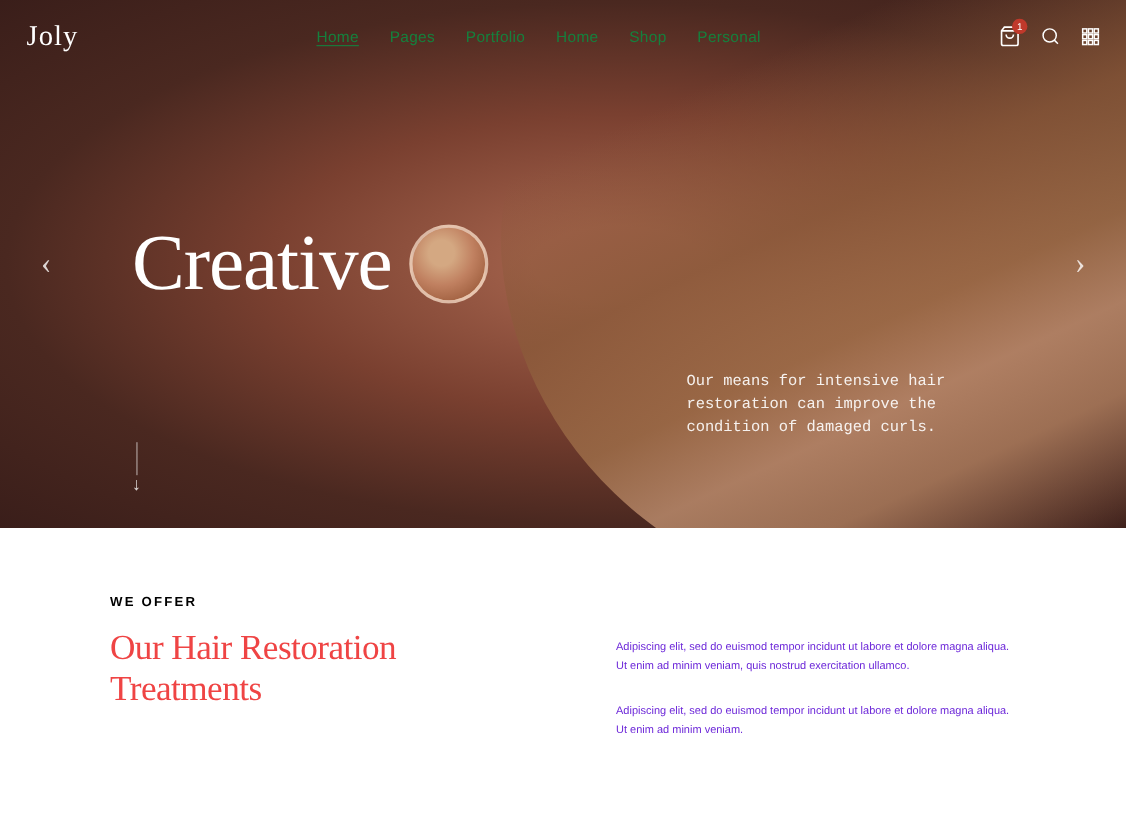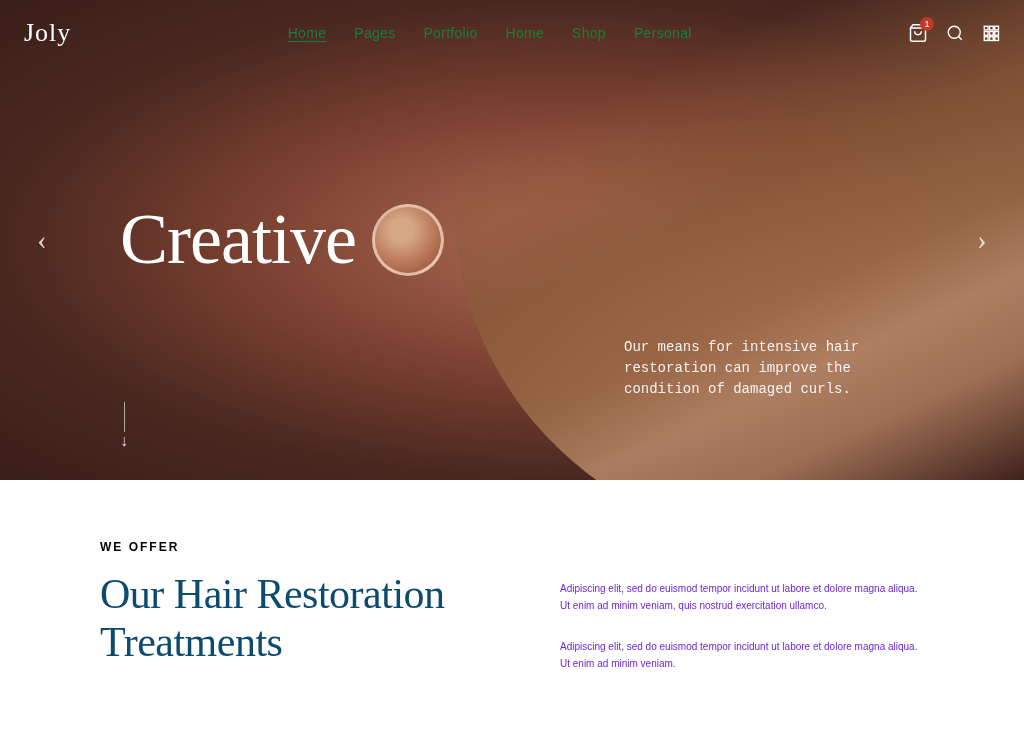--- a/index.html
+++ b/index.html
@@ -214,23 +214,23 @@
       font-family: Arial, sans-serif;
       font-size: 12px;
       font-weight: 700;
       letter-spacing: 2px;
       color: #000000;
       text-transform: uppercase;
       margin-bottom: 16px;
     }
     .section-title {
       font-family: Georgia, 'Times New Roman', serif;
-      font-size: 42px;
+      font-size: 32px;
       font-weight: 400;
-      color: #0c4a6e;
+      color: #ef4444;
       line-height: 1.15;
       letter-spacing: -0.5px;
     }
     .content-right {
       flex: 1;
       padding-top: 40px;
     }
     .content-right p {
       font-family: Liberation Sans, sans-serif;
       font-size: 10px;

